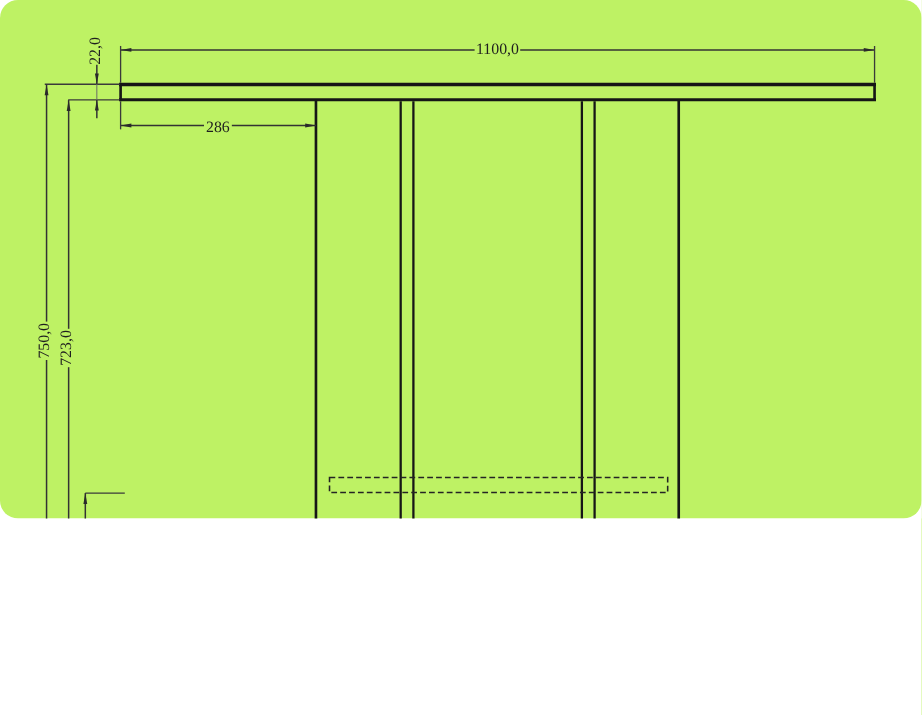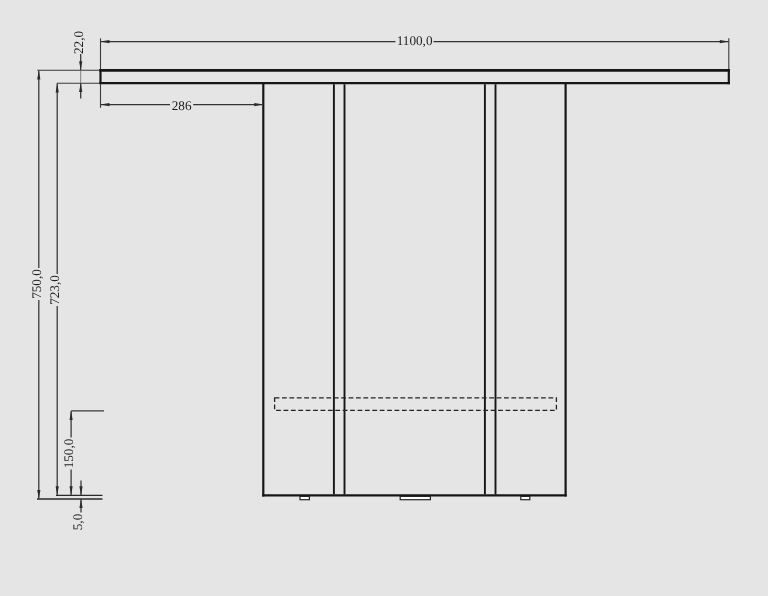--- a/index.html
+++ b/index.html
@@ -1,16 +1,16 @@
 <!DOCTYPE html>
 <html><head>
 <meta charset="utf-8">
 <style>
   html,body{margin:0;padding:0;background:#ffffff;}
-  .page{width:768px;height:596px;position:relative;background:#e5e5e5;}
+  .page{width:768px;height:432px;position:relative;background:#bef264;border-radius:15px;}
   svg text{font-family:"Liberation Serif",serif;fill:#1f1f1f;text-rendering:geometricPrecision;}
 </style>
 </head>
 <body>
 <div class="page">
 <svg width="768" height="596" viewBox="0 0 768 596" xmlns="http://www.w3.org/2000/svg">
 <defs></defs>
 <g stroke-linecap="butt" fill="none">
 
 <g stroke="#161616">

